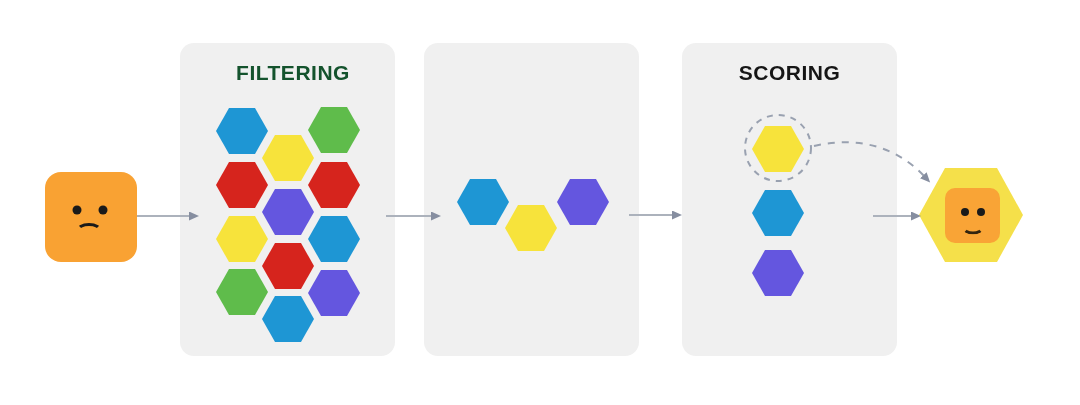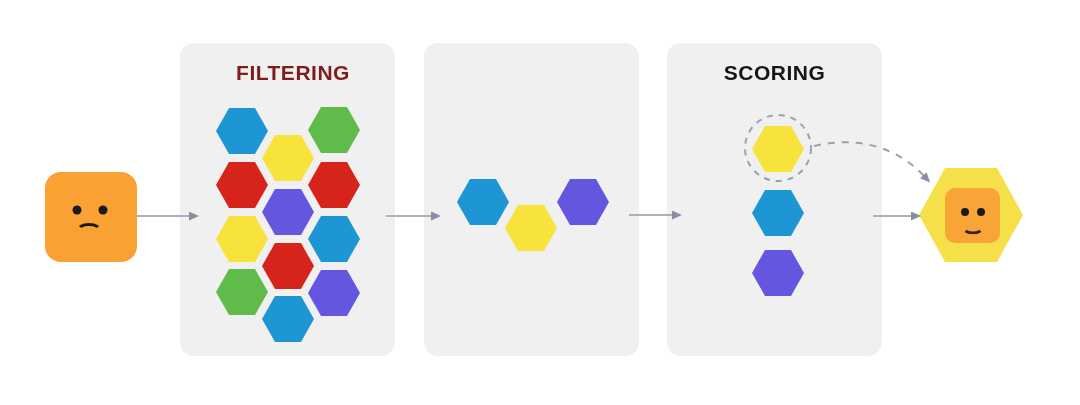--- a/index.html
+++ b/index.html
@@ -39,28 +39,28 @@
 
 <div class="canvas">
 
   <div class="user-square" style="background: rgb(249, 162, 51);">
     <div class="eye" style="left:32px;top:38px;"></div>
     <div class="eye" style="left:58px;top:38px;"></div>
     <div class="mouth frown" style="left:44px;top:59px;"></div>
   </div>
 
   <div class="panel" id="panel-filtering" style="background: rgb(240, 240, 240);">
-    <div class="panel-title" style="color: #7f1d1d; margin-left: 11px;">FILTERING</div>
+    <div class="panel-title" style="color: #14532d; margin-left: 11px;">FILTERING</div>
   </div>
 
   <div class="panel" id="panel-candidates" style="background: rgb(240, 240, 240);">
     <div class="panel-title" style="color: rgb(22, 22, 22);"></div>
   </div>
 
-  <div class="panel" id="panel-scoring" style="background: rgb(240, 240, 240);">
+  <div class="panel" id="panel-scoring" style="background: rgb(240, 240, 240); margin-left: 15px;">
     <div class="panel-title" style="color: rgb(22, 22, 22);">SCORING</div>
   </div>
 
   <div id="hex-layer">
       <div class="hex" style="left: 242px; top: 131px; background: rgb(30, 150, 212);"></div>
       <div class="hex" style="left: 334px; top: 130px; background: rgb(95, 188, 75);"></div>
       <div class="hex" style="left: 288px; top: 158px; background: rgb(247, 227, 59);"></div>
       <div class="hex" style="left: 242px; top: 185px; background: rgb(214, 36, 29);"></div>
       <div class="hex" style="left: 334px; top: 185px; background: rgb(214, 36, 29);"></div>
       <div class="hex" style="left: 288px; top: 212px; background: rgb(100, 86, 223);"></div>

